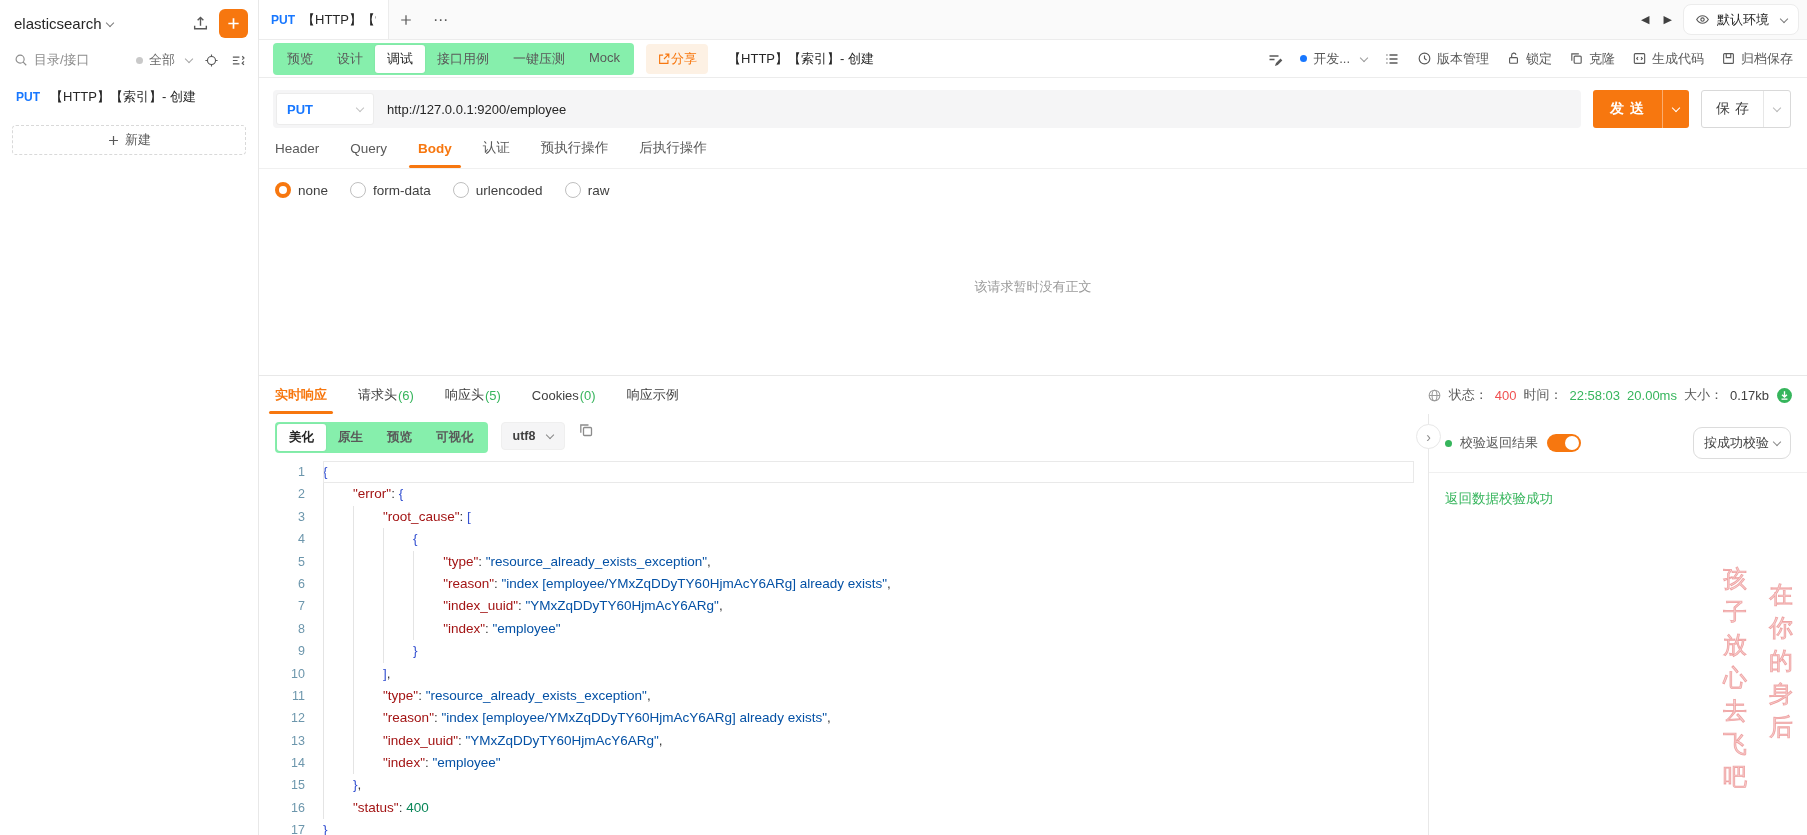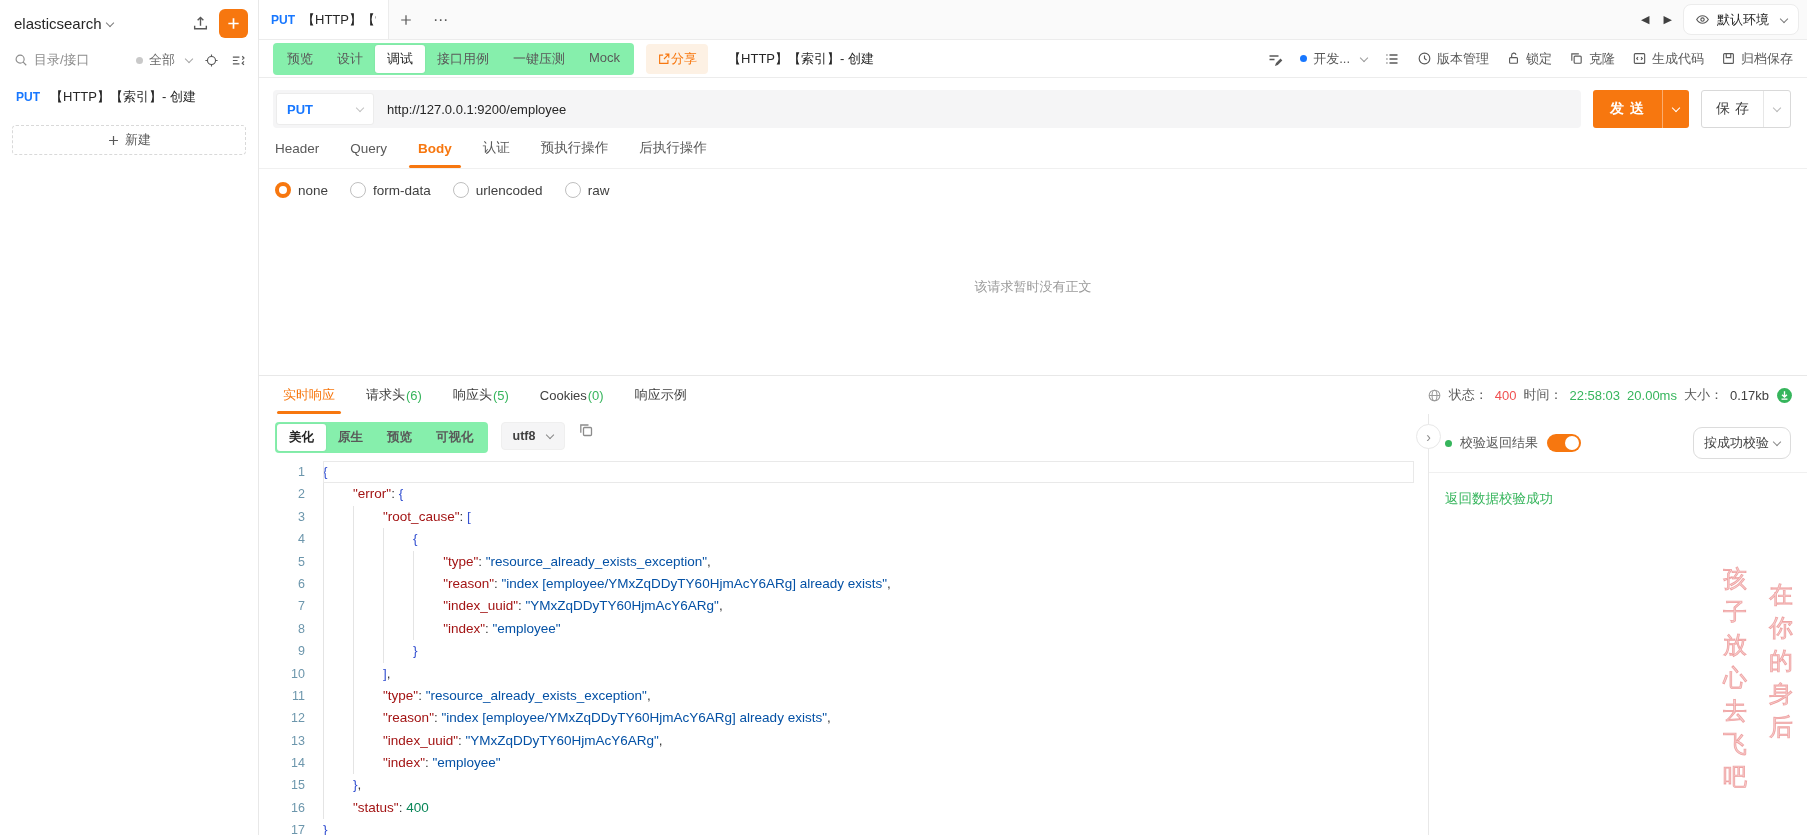--- a/index.html
+++ b/index.html
@@ -75,21 +75,21 @@
   .radio{width:16px;height:16px;border-radius:50%;border:1px solid #bfbfbf;margin-right:7px;flex:none;background:#fff;}
   .radio.sel{border:4.6px solid var(--accent);}
 
   .empty-body{flex:1;display:flex;align-items:center;justify-content:center;color:#9a9a9a;font-size:13px;}
 
   
   .resp{height:460px;flex:none;border-top:1px solid var(--bd);display:flex;flex-direction:column;}
   .resp-tabs-row{height:38px;flex:none;display:flex;align-items:center;padding:0 14px 0 16px;}
   .resp-tabs{display:flex;align-items:center;gap:31px;height:100%;}
   .resp-tab{font-size:13px;color:#404040;cursor:pointer;position:relative;height:100%;display:flex;align-items:center;gap:1px;}
-  .resp-tab.active{color:var(--accent);font-weight:400;margin-left:8px;}
+  .resp-tab.active{color:var(--accent);font-weight:700;}
   .resp-tab.active::after{content:"";position:absolute;left:-6px;right:-6px;bottom:0;height:3px;border-radius:2px;background:var(--accent);}
   .resp-tab .cnt{color:var(--green);}
   .status-bar{margin-left:auto;display:flex;align-items:center;gap:7px;font-size:13px;color:var(--txt2);white-space:nowrap;}
   .st-red{color:var(--red);}
   .st-grn{color:var(--green);}
   .st-dark{color:#404040;}
 
   .resp-body{flex:1;display:flex;min-height:0;}
   .resp-viewer{flex:1;min-width:0;display:flex;flex-direction:column;}
   .resp-toolbar{display:flex;align-items:flex-start;gap:13px;margin:8px 0 4px 16px;flex:none;font-weight:bold;}

